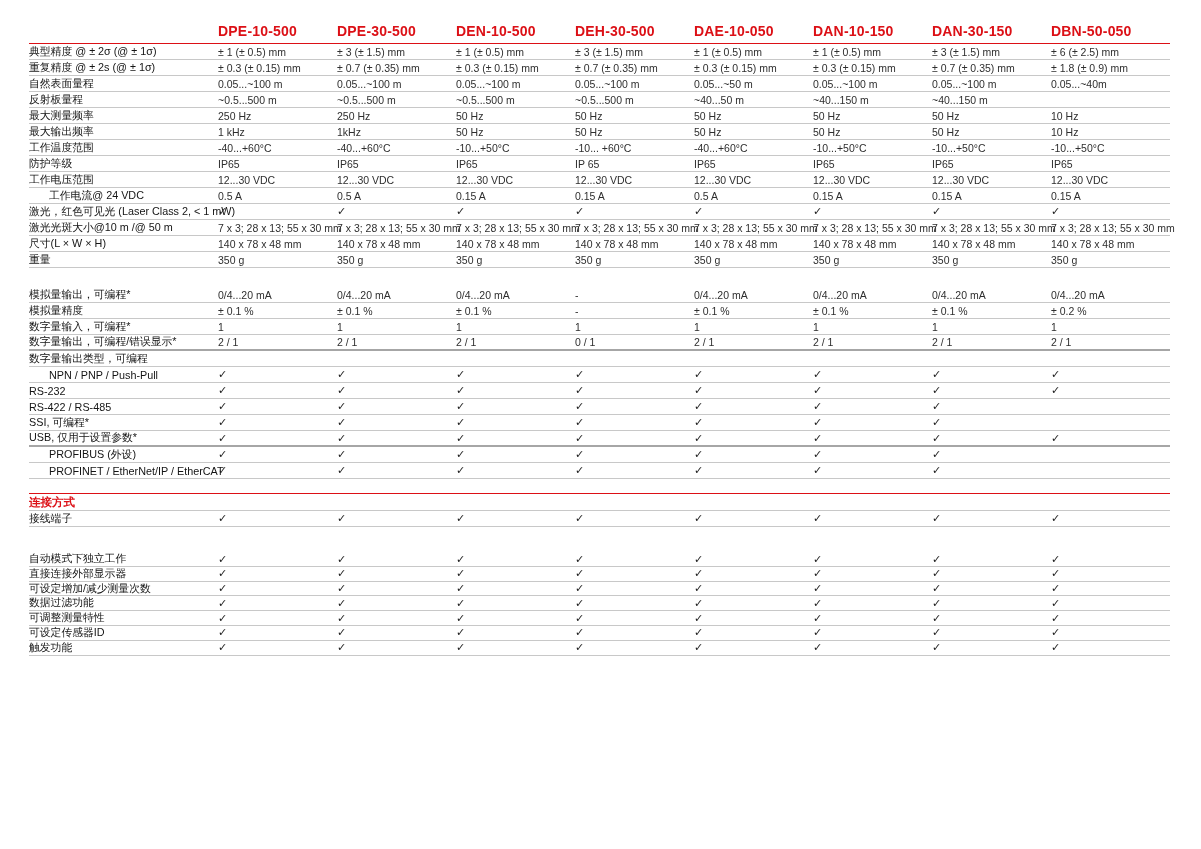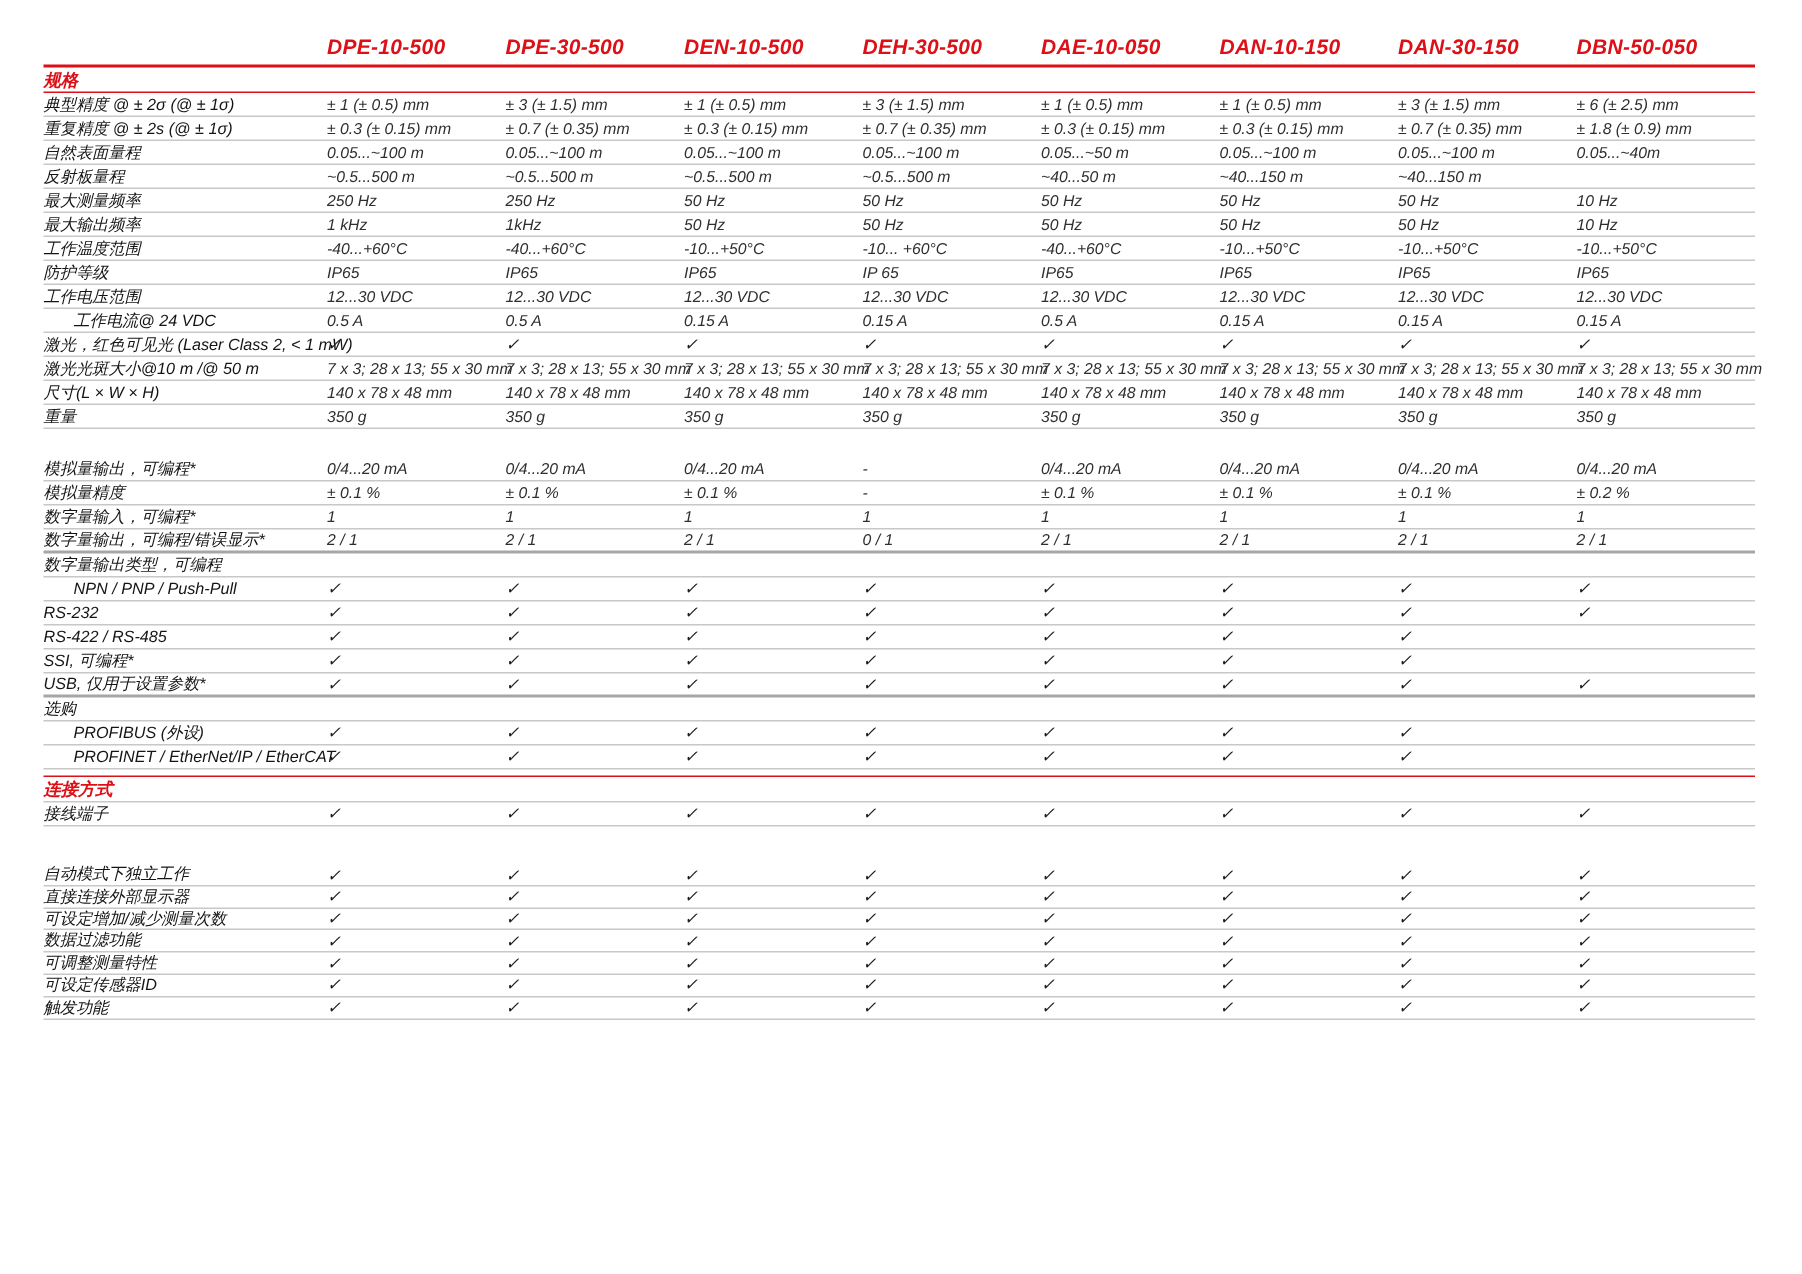--- a/index.html
+++ b/index.html
@@ -13,41 +13,40 @@
   body{
     width:1201px;height:849px;background:#ffffff;overflow:hidden;
     font-family:"Liberation Sans",sans-serif;
     -webkit-font-smoothing:antialiased;
   }
   #datasheet{position:absolute;left:29px;top:0;width:1141px;}
   .row{
     display:grid;
     grid-template-columns:189px repeat(8,119px);
     align-items:center;
-    font-style:italic;
   }
   .row.models{
     height:44px;align-items:end;padding-bottom:4px;box-sizing:border-box;
     border-bottom:1.5px solid var(--red);
   }
   .model{
     font-size:14px;font-weight:bold;color:var(--red);
     letter-spacing:.2px;white-space:nowrap;
   }
   .row.orderrow{height:15px;}
   .olbl{font-size:11px;font-weight:bold;color:var(--red);white-space:nowrap;}
   .oval{font-size:10.5px;color:var(--red);white-space:nowrap;}
   .sechead{
     height:16px;box-sizing:content-box;
     border-top:1.5px solid var(--red);
     border-bottom:1.5px solid var(--red);
   }
   .sechead .title{font-size:11.5px;font-weight:bold;color:var(--red);white-space:nowrap;}
   .sec-1{margin-top:19px;}
-  .sec-2{margin-top:4px;}
+  .sec-2{margin-top:14px;}
   .sec-3{margin-top:25px;}
   .sec-2 .sechead,.sec-3 .sechead{border-bottom:1px solid var(--line);}
   .drow{
     height:16px;box-sizing:border-box;
     border-bottom:1px solid var(--line);
     font-size:10.5px;color:var(--txt);
   }
   .sec-3 .drow{height:14.8px;}
   .drow .lbl{
     font-size:10.8px;color:var(--lbl);white-space:nowrap;overflow:visible;
@@ -66,23 +65,20 @@
       <div class="model">DPE-10-500</div>
       <div class="model">DPE-30-500</div>
       <div class="model">DEN-10-500</div>
       <div class="model">DEH-30-500</div>
       <div class="model">DAE-10-050</div>
       <div class="model">DAN-10-150</div>
       <div class="model">DAN-30-150</div>
       <div class="model">DBN-50-050</div>
     </div>
     <div class="section sec-0">
-      <div class="row sechead">
-        <div class="title">规格</div>
-      </div>
       <div class="row drow">
         <div class="lbl">典型精度 @ ± 2σ (@ ± 1σ)</div>
         <div class="val">± 1 (± 0.5) mm</div>
         <div class="val">± 3 (± 1.5) mm</div>
         <div class="val">± 1 (± 0.5) mm</div>
         <div class="val">± 3 (± 1.5) mm</div>
         <div class="val">± 1 (± 0.5) mm</div>
         <div class="val">± 1 (± 0.5) mm</div>
         <div class="val">± 3 (± 1.5) mm</div>
         <div class="val">± 6 (± 2.5) mm</div>
@@ -327,23 +323,20 @@
         <div class="lbl">USB, 仅用于设置参数*</div>
         <div class="val check">✓</div>
         <div class="val check">✓</div>
         <div class="val check">✓</div>
         <div class="val check">✓</div>
         <div class="val check">✓</div>
         <div class="val check">✓</div>
         <div class="val check">✓</div>
         <div class="val check">✓</div>
       </div>
-      <div class="row drow group">
-        <div class="lbl">选购</div>
-      </div>
       <div class="row drow indent">
         <div class="lbl">PROFIBUS (外设)</div>
         <div class="val check">✓</div>
         <div class="val check">✓</div>
         <div class="val check">✓</div>
         <div class="val check">✓</div>
         <div class="val check">✓</div>
         <div class="val check">✓</div>
         <div class="val check">✓</div>
         <div class="val"></div>

